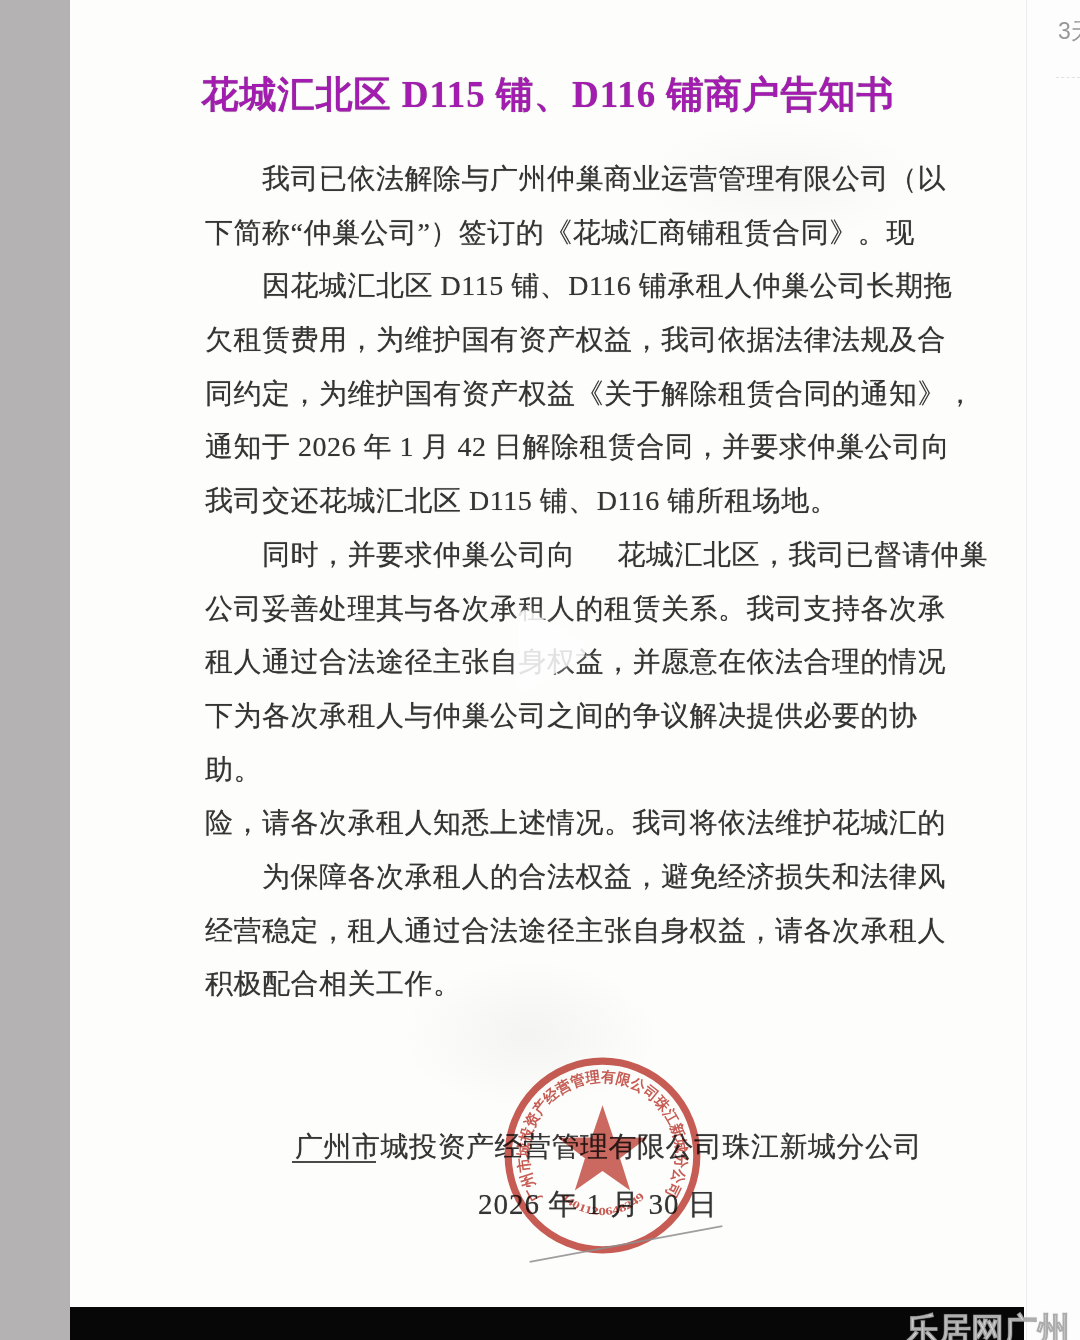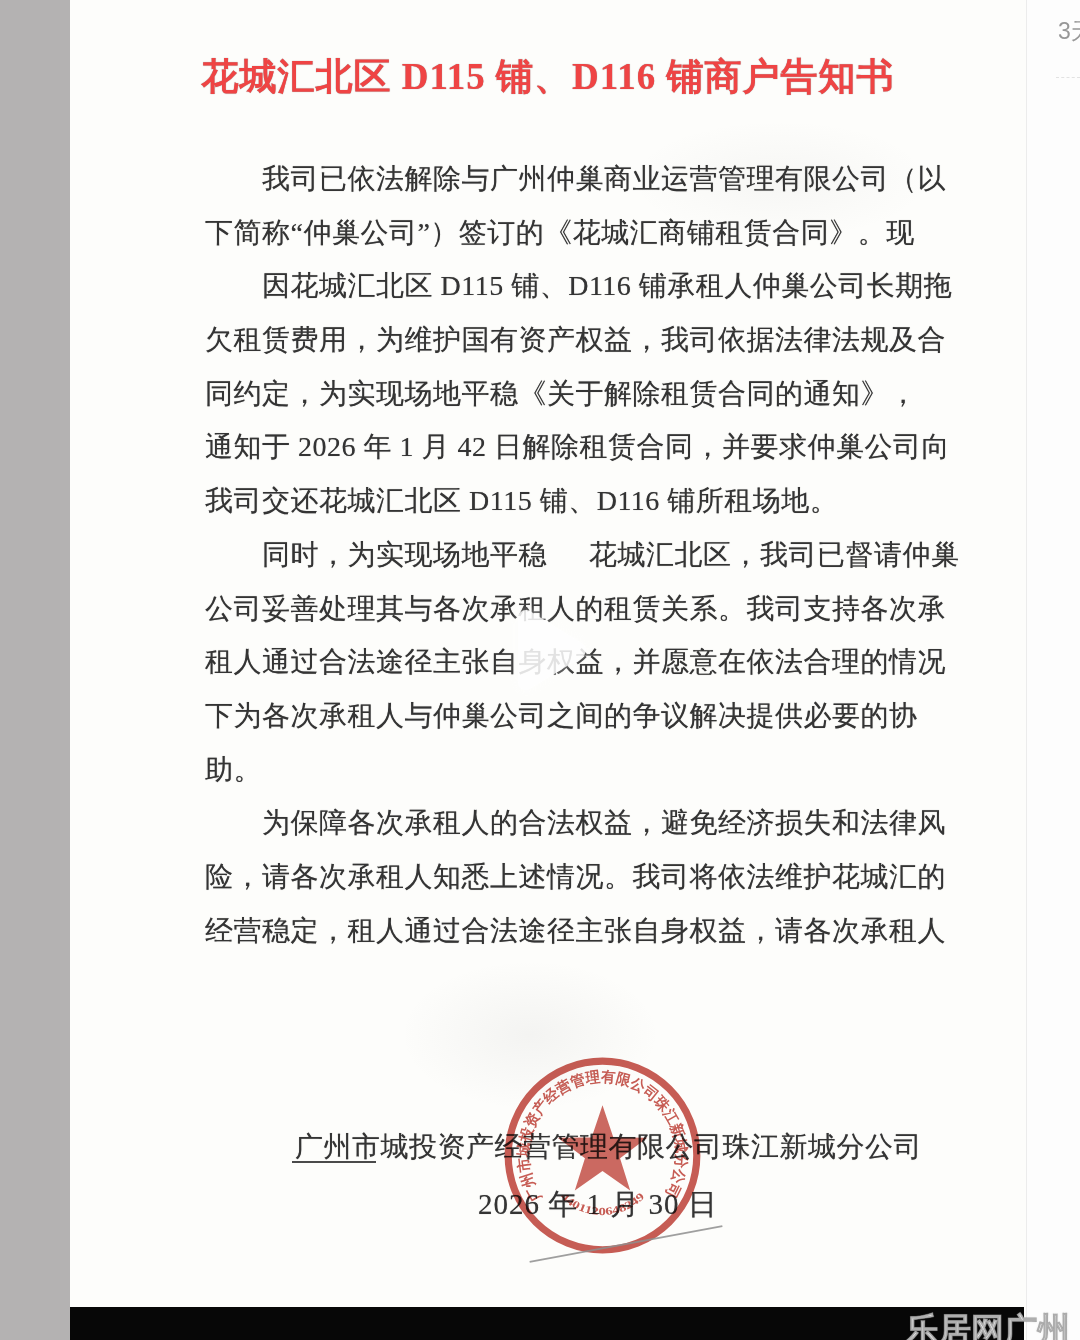--- a/index.html
+++ b/index.html
@@ -12,22 +12,22 @@
   .strip-left { position:absolute; left:0; top:0; width:70px; height:1340px; background:#b4b2b2; }
 
   
   .page { position:absolute; left:70px; top:0; width:956px; height:1340px; background:#fdfdfb; }
   .smudge { position:absolute; border-radius:50%; pointer-events:none; }
   .smudge.s1 { left:330px; top:960px; width:260px; height:150px;
                background:radial-gradient(ellipse at center, rgba(120,120,120,0.07), rgba(120,120,120,0) 70%); }
   .smudge.s2 { left:560px; top:120px; width:300px; height:120px;
                background:radial-gradient(ellipse at center, rgba(120,120,120,0.05), rgba(120,120,120,0) 70%); }
 
-  .doc-title { position:absolute; left:70px; top:52px; width:956px; text-align:center;
-               font-size:37px; font-weight:bold; color:#ef4444; letter-spacing:1px;
+  .doc-title { position:absolute; left:70px; top:70px; width:956px; text-align:center;
+               font-size:37px; font-weight:bold; color:#a21caf; letter-spacing:1px;
                text-shadow:0 0 1px rgba(0,0,0,.45); }
 
   .doc-body { position:absolute; left:205px; top:152px; width:712px;
               font-size:28px; color:#343434; letter-spacing:.5px;
               text-shadow:0 0 .7px rgba(30,30,30,.55); }
   .doc-body .line { height:53.7px; line-height:53.7px; white-space:nowrap; }
   .doc-body .line.indent { padding-left:57px; }
   .doc-body .spacer { display:inline-block; width:42px; }
 
   .sig-line { position:absolute; left:295px; top:1120px; height:54px; line-height:54px;
@@ -78,31 +78,32 @@
     <div class="smudge s2"></div>
   </div>
 
   <div class="doc-title">花城汇北区 D115 铺、D116 铺商户告知书</div>
 
   <div class="doc-body" id="doc-body">
       <div class="line indent"><span>我司已依法解除与广州仲巢商业运营管理有限公司（以</span></div>
       <div class="line"><span>下简称“仲巢公司”）签订的《花城汇商铺租赁合同》。现</span></div>
       <div class="line indent"><span>因花城汇北区 D115 铺、D116 铺承租人仲巢公司长期拖</span></div>
       <div class="line"><span>欠租赁费用，为维护国有资产权益，我司依据法律法规及合</span></div>
-      <div class="line"><span>同约定，为实现场地平稳《关于解除租赁合同的通知》，</span></div>
+      <div class="line"><span>同约定，为维护国有资产权益《关于解除租赁合同的通知》，</span></div>
       <div class="line"><span>通知于 2026 年 1 月 42 日解除租赁合同，并要求仲巢公司向</span></div>
       <div class="line"><span>我司交还花城汇北区 D115 铺、D116 铺所租场地。</span></div>
-      <div class="line indent"><span>同时，为实现场地平稳</span><span class="spacer" style="width: 42px;"></span><span>花城汇北区，我司已督请仲巢</span></div>
+      <div class="line indent"><span>同时，并要求仲巢公司向</span><span class="spacer" style="width: 42px;"></span><span>花城汇北区，我司已督请仲巢</span></div>
       <div class="line"><span>公司妥善处理其与各次承租人的租赁关系。我司支持各次承</span></div>
       <div class="line"><span>租人通过合法途径主张自身权益，并愿意在依法合理的情况</span></div>
       <div class="line"><span>下为各次承租人与仲巢公司之间的争议解决提供必要的协</span></div>
       <div class="line"><span>助。</span></div>
+      <div class="line"><span>险，请各次承租人知悉上述情况。我司将依法维护花城汇的</span></div>
       <div class="line indent"><span>为保障各次承租人的合法权益，避免经济损失和法律风</span></div>
-      <div class="line"><span>险，请各次承租人知悉上述情况。我司将依法维护花城汇的</span></div>
       <div class="line"><span>经营稳定，租人通过合法途径主张自身权益，请各次承租人</span></div>
+      <div class="line"><span>积极配合相关工作。</span></div>
     </div>
 
   <div class="sig-line">广州市城投资产经营管理有限公司珠江新城分公司</div>
   <div class="sig-underline"></div>
   <div class="date-line">2026 年 1 月 30 日</div>
 
   <svg class="seal" viewBox="0 0 200 200">
     <circle cx="100" cy="100" r="92" fill="none" stroke="#c1463d" stroke-width="7"></circle>
     <polygon points="100,51 110.6,82.4 143.7,82.8 117.1,102.6 127,134.2 100,115 73,134.2 82.9,102.6 56.3,82.8 89.4,82.4" fill="#c1463d" fill-opacity="0.92"></polygon>
     <path id="sealTopArc" d="M 41 141.3 A 72 72 0 1 1 159 141.3" fill="none"></path>

